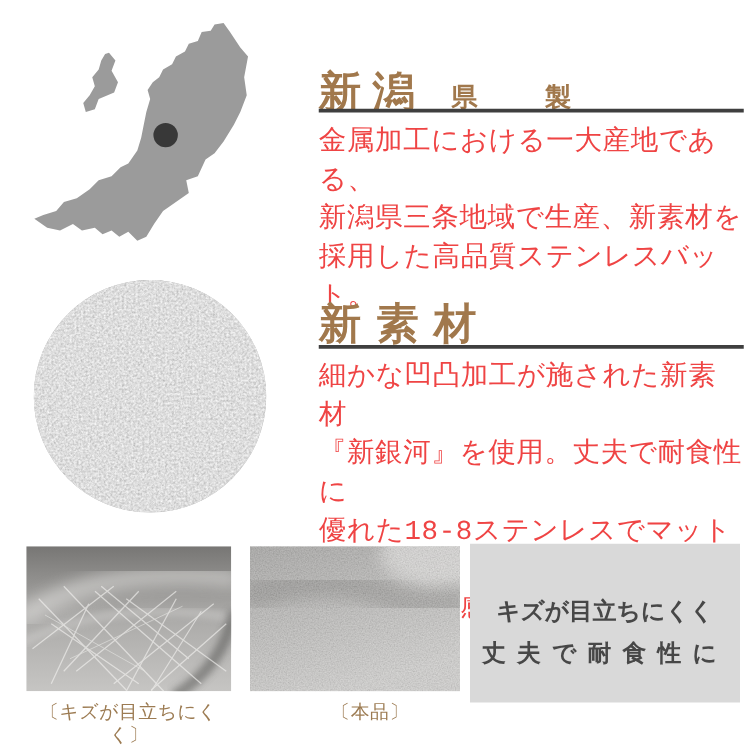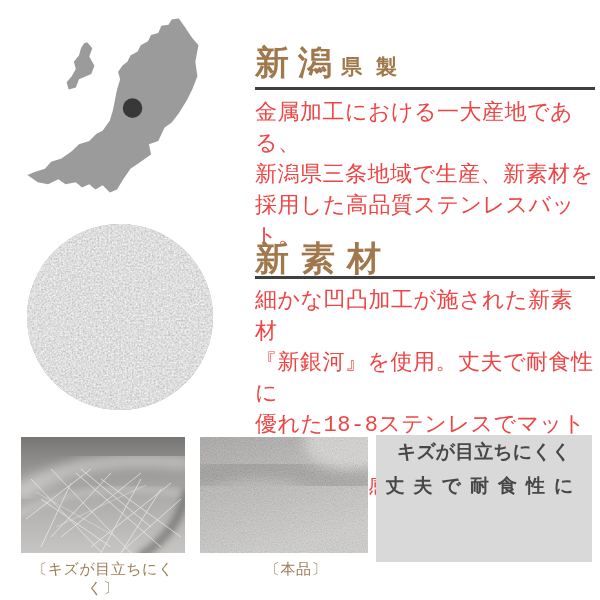--- a/index.html
+++ b/index.html
@@ -25,21 +25,21 @@
   }
 
   
   .circle-wrap{left:27px;top:224px;width:186px;height:186px;}
 
   
   .photo1{left:21px;top:437px;width:164px;height:116px;}
   .photo2{left:200px;top:437px;width:168px;height:116px;}
   .panel{
     left:376px;top:435px;width:216px;height:127px;background:#d9d9d9;
-    box-sizing:border-box;text-align:center;
+    box-sizing:border-box;padding-top:38px;text-align:center;
     color:#474747;font-weight:bold;font-size:19px;line-height:34px;
   }
   .panel .sp{letter-spacing:9px;}
   .caption{
     top:560px;font-size:15px;color:#9c7b52;text-align:center;letter-spacing:0.5px;
   }
   .cap-left{left:21px;width:164px;}
   .cap-right{left:212px;width:168px;}
 </style>
 </head>
@@ -79,21 +79,21 @@
   </svg>
 
   <div class="abs map-wrap">
     <svg viewBox="0 0 200 200" width="206" height="206">
       <path fill="#9b9b9b" d="M73,39 L78,45 L75,53 L80,62 L77,70 L65,75 L62,83 L55,85 L53,78 L58,72 L62,65 L60,58 L65,52 L67,45 L70,40 Z"></path>
       <path fill="#9b9b9b" d="M162,16 L167,23 L175,35 L181,42 L178,58 L180,72 L175,85 L170,95 L162,108 L155,117 L148,122 L142,135 L133,138 L135,148 L125,155 L115,162 L108,172 L102,182 L95,185 L88,178 L81,182 L75,177 L68,180 L62,175 L52,177 L45,172 L35,177 L25,175 L15,168 L22,165 L32,162 L38,155 L48,152 L58,145 L65,138 L75,135 L82,128 L88,125 L95,115 L98,105 L100,95 L102,85 L105,75 L103,68 L107,62 L112,58 L115,52 L122,48 L125,42 L132,38 L135,32 L142,30 L145,23 L152,22 L155,17 Z"></path>
       <circle cx="117" cy="103" r="9.5" fill="#383838"></circle>
     </svg>
   </div>
 
-  <div class="abs col heading" style="top:40px;">
+  <div class="abs col heading" style="top:51px;gap:20px;">
     <span class="h-big">新潟</span>
     <span class="h-small">県</span>
     <span class="h-gap"></span>
     <span class="h-small">製</span>
   </div>
   <div class="abs col divider" style="top:87px;"></div>
   <div class="abs col body-text" style="top:96px;">金属加工における一大産地である、
 新潟県三条地域で生産、新素材を
 採用した高品質ステンレスバット。</div>
 

